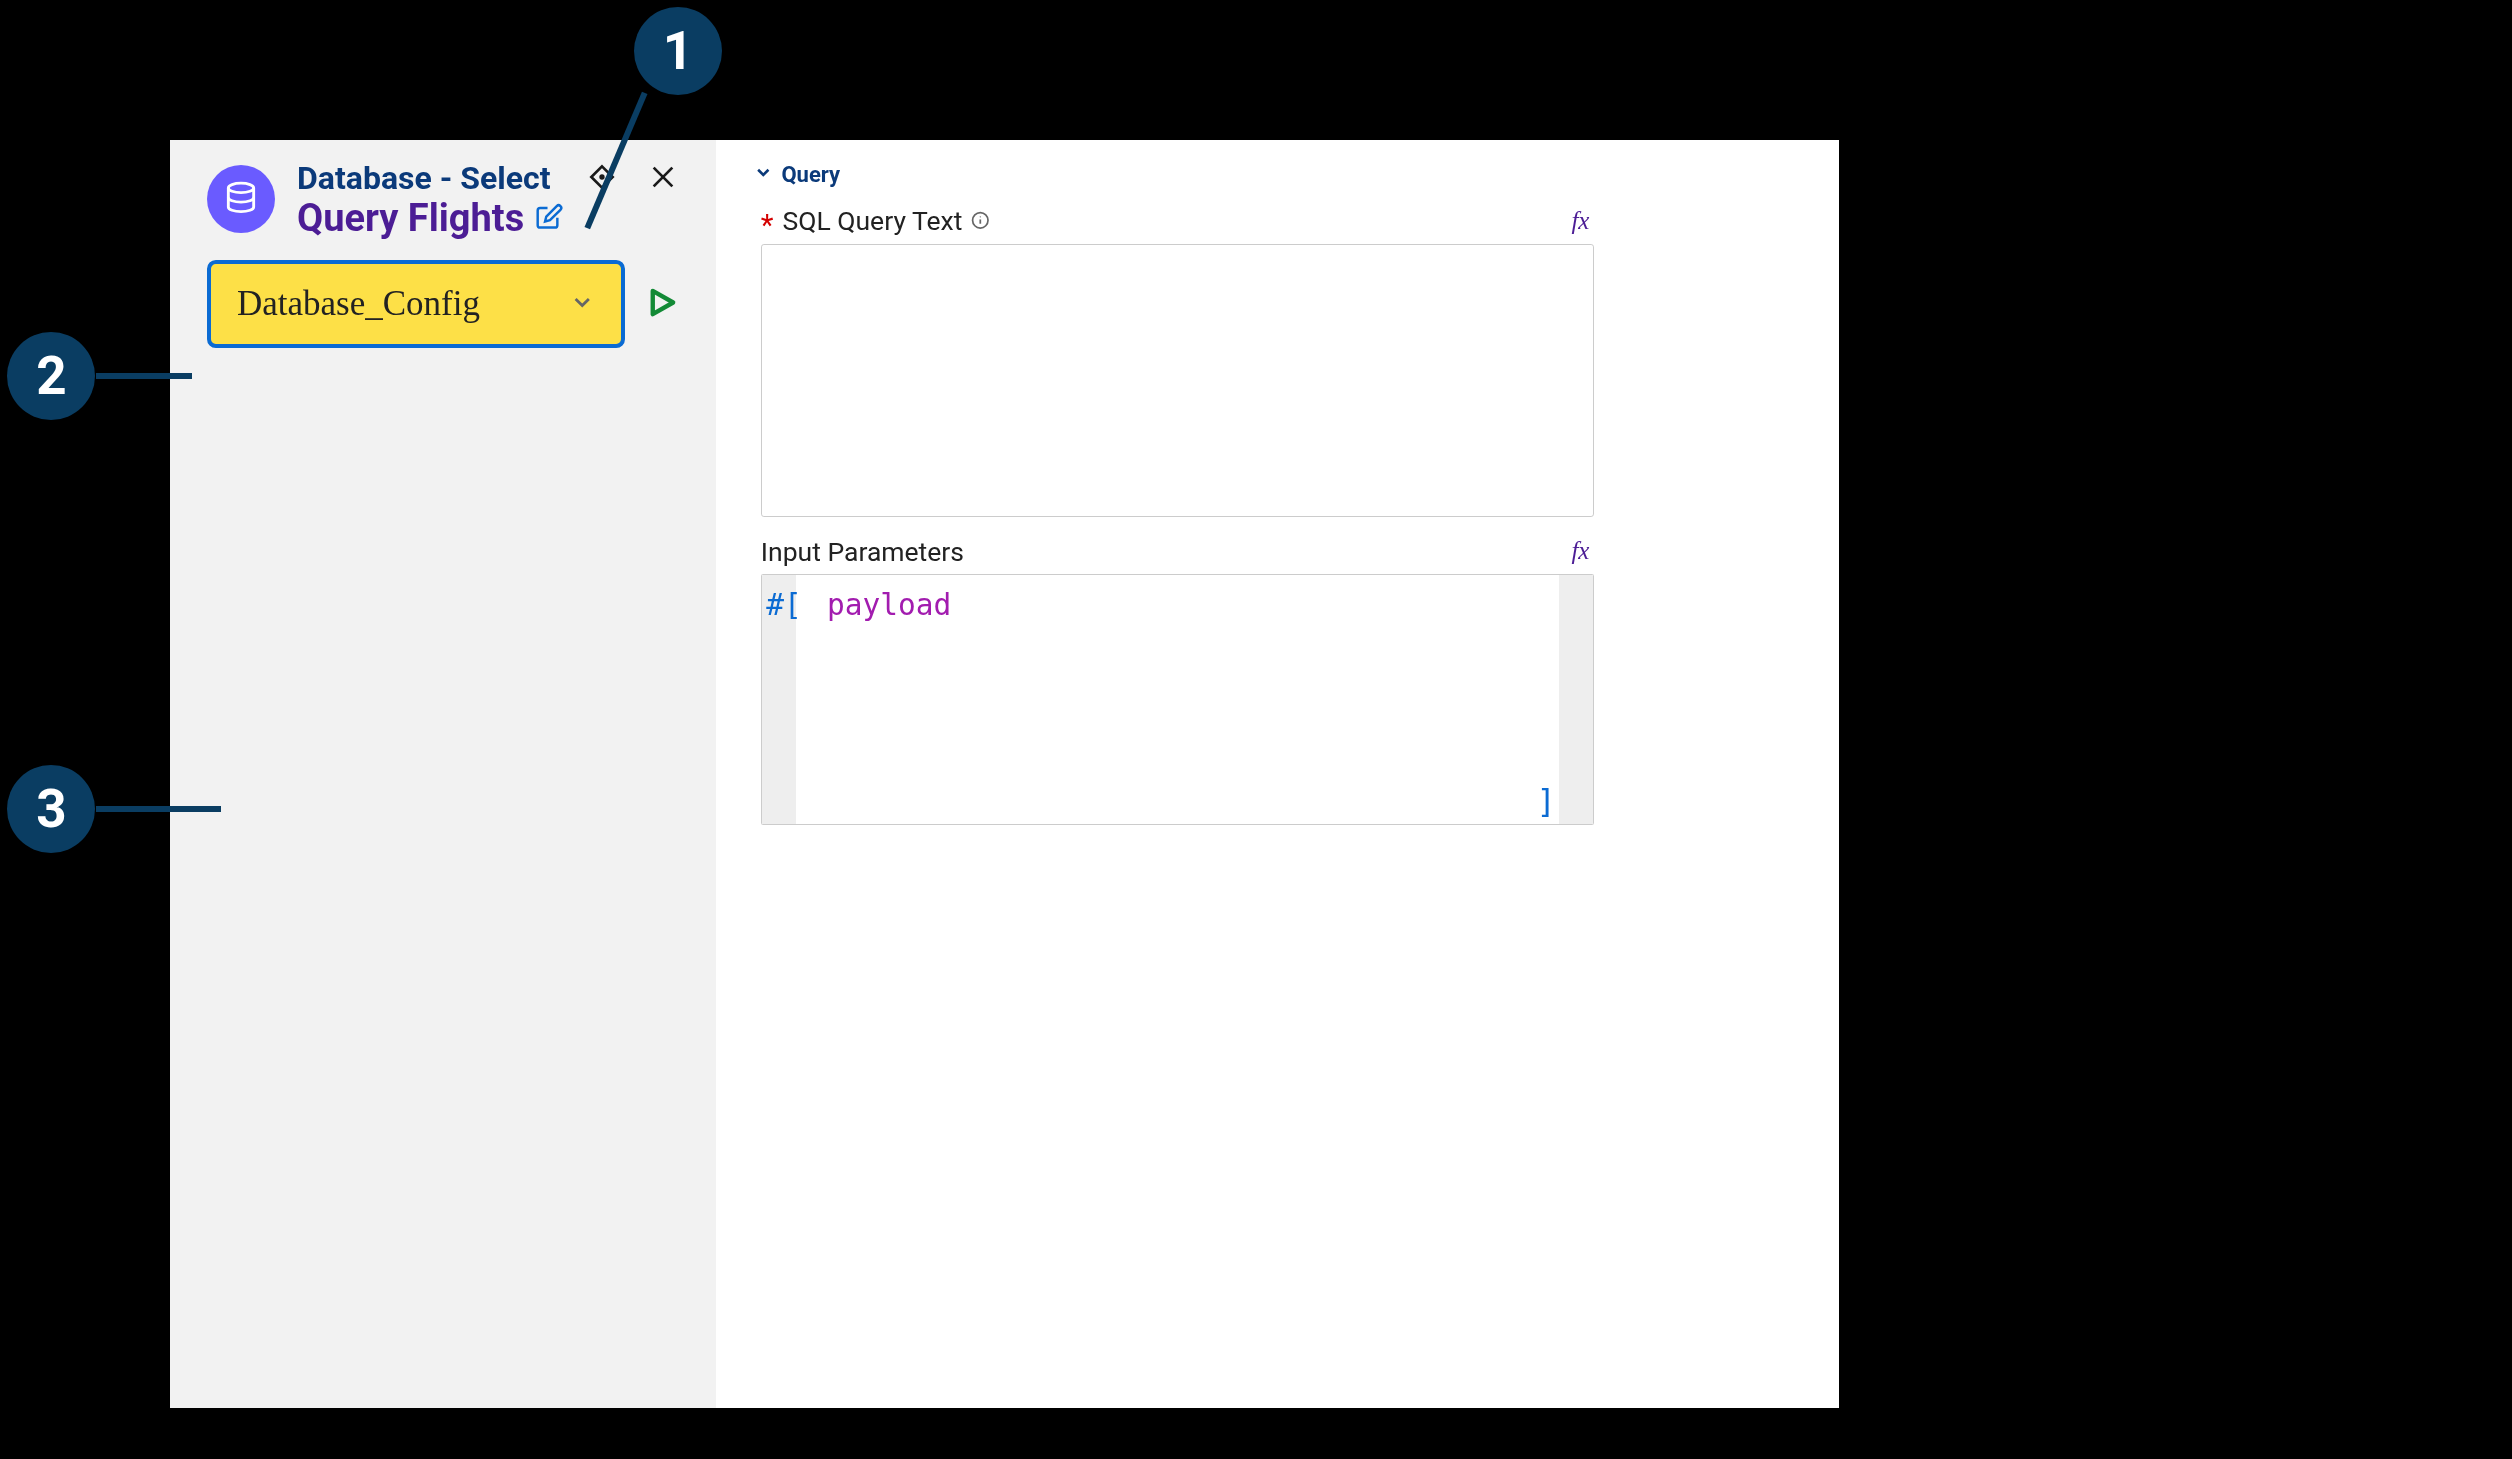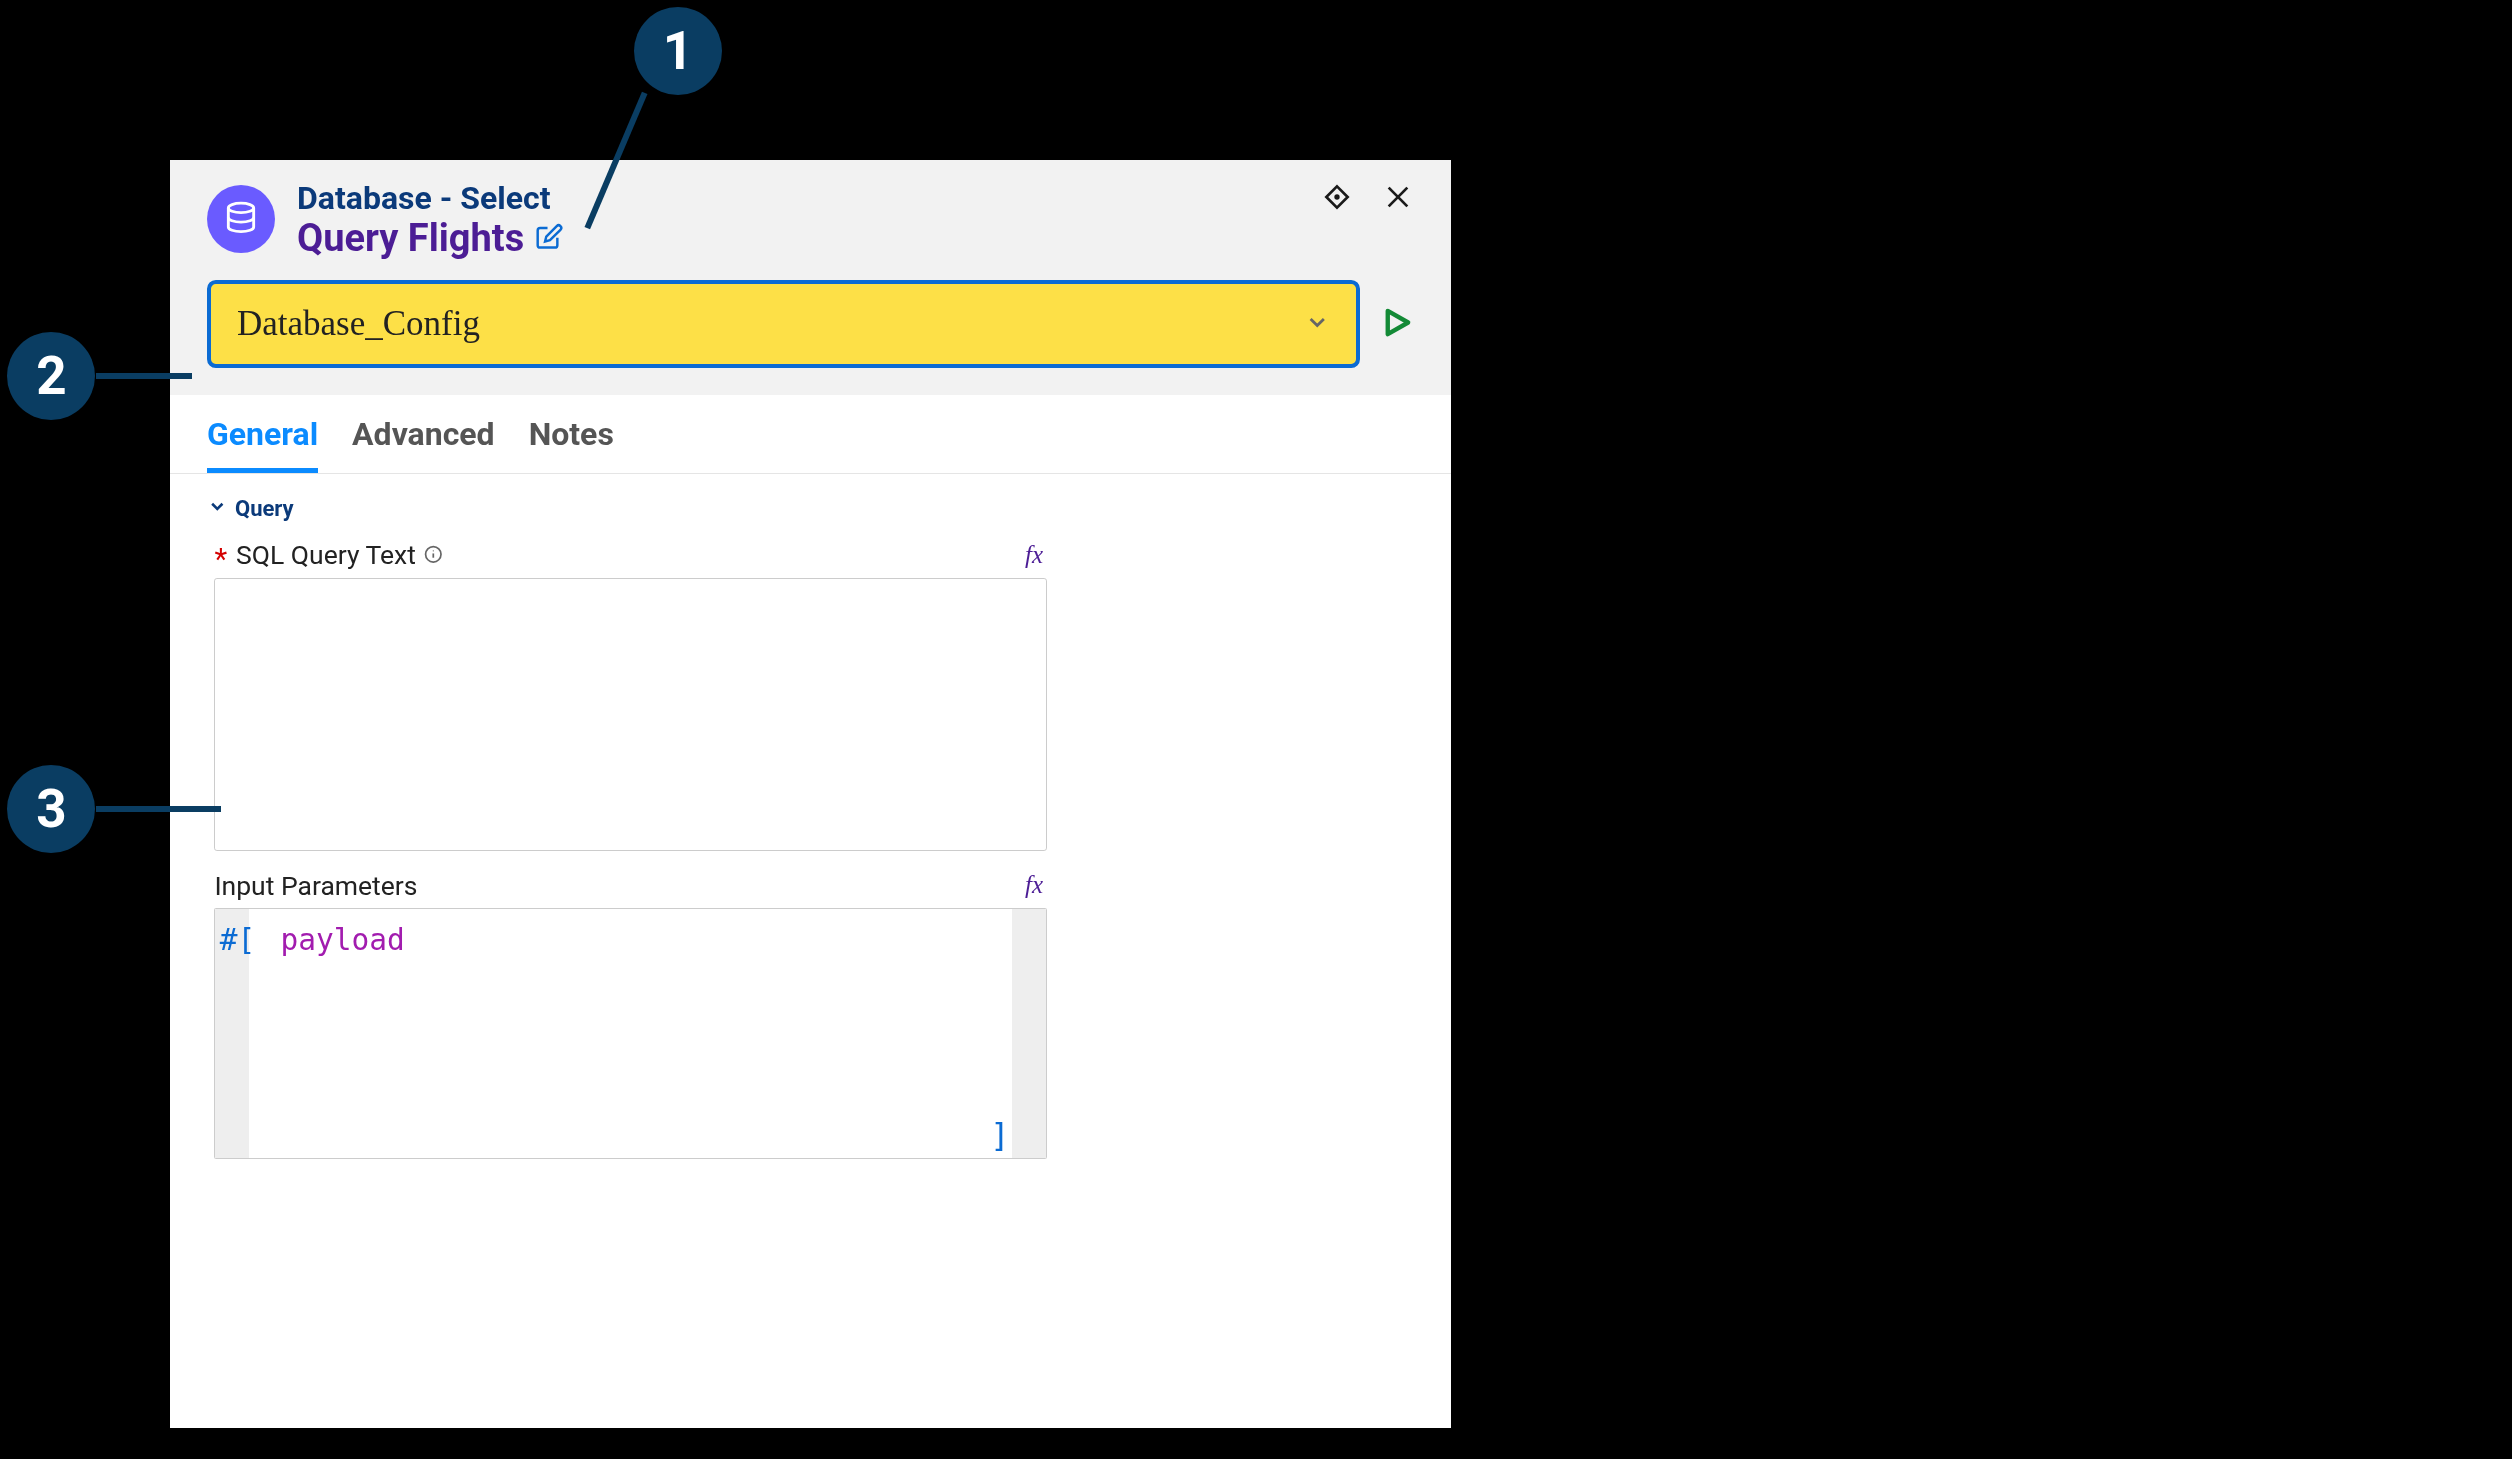--- a/index.html
+++ b/index.html
@@ -32,28 +32,27 @@
     position: absolute;
     background: #0a3d62;
     z-index: 19;
   }
 
   
   .panel {
     position: absolute;
     left: 170px;
     top: 140px;
-    width: 1281px;
+    width: 1669px;
     height: 1268px;
     background: #fff;
     box-shadow: 0 4.4px 22px rgba(0,0,0,.3);
     display: flex;
-    flex-direction: column;
+    flex-direction: row;
     overflow: hidden;
-    margin-top: 20px;
   }
 
   .panel-header {
     background: #f2f2f2;
     padding: 20.6px 37px 26.5px 37px;
     display: flex;
     flex-direction: column;
     gap: 20.6px;
   }
   .header-top {
@@ -310,25 +309,20 @@
         </span>
       </div>
       <span class="run-btn">
         <svg viewBox="0 0 24 24">
             <polygon points="6 4 20 12 6 20 6 4" stroke-linejoin="round"></polygon>
           </svg>
       </span>
     </div>
   </div>
 
-  <div class="tabs">
-    <div class="tab active">General</div>
-    <div class="tab">Advanced</div>
-    <div class="tab">Notes</div>
-  </div>
 
   <div class="panel-body">
 
     <div class="section-header">
       <span class="chev">
         <svg viewBox="0 0 24 24">
             <polyline points="6 9 12 15 18 9"></polyline>
           </svg>
       </span>
       <span>Query</span>

